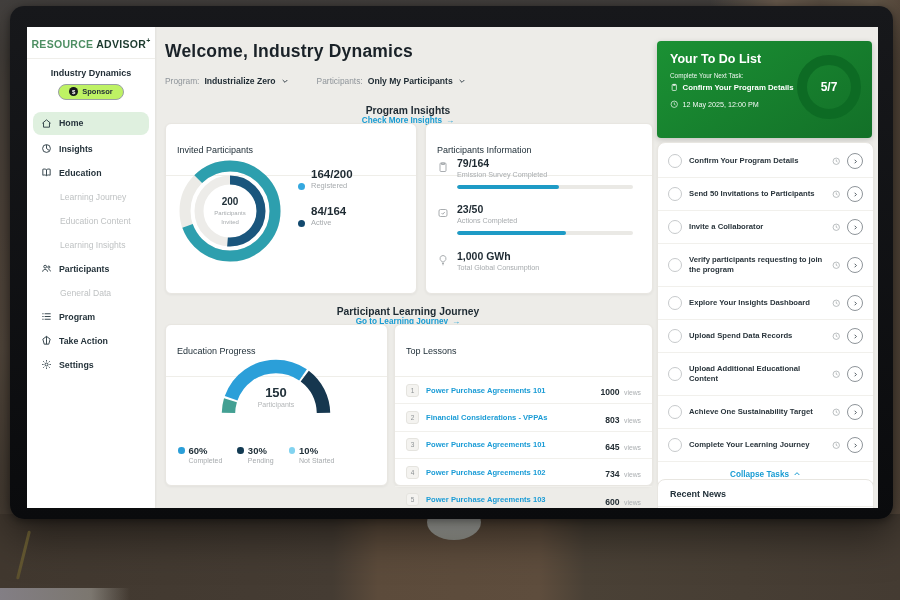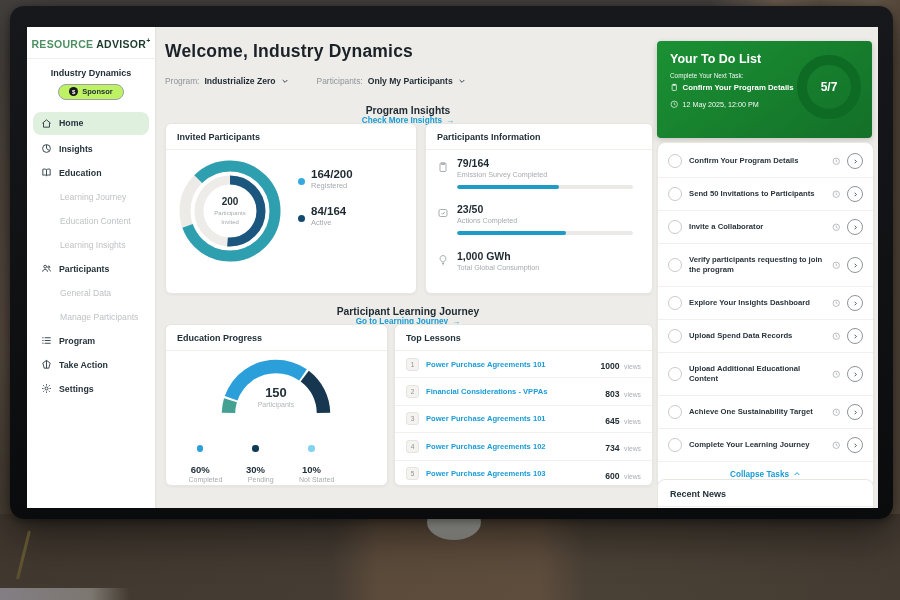--- a/index.html
+++ b/index.html
@@ -49,53 +49,53 @@
   .filters{position:absolute;left:0;top:49px;display:flex;align-items:center;gap:28px;font-size:8.4px;color:#8F959A;}
   .filter{display:flex;align-items:center;gap:5px;cursor:pointer;}
   .filter b{color:#1E2A32;font-size:8.6px;}
   .chev{width:8px;height:8px;color:#39454d;}
   .section-row{position:absolute;left:0;width:100%;display:flex;justify-content:space-between;align-items:center;flex-direction:column;}
   .sr1{top:78px}.sr2{top:279px}
   .section-title{font-size:10.3px;font-weight:bold;color:#1E2A32;}
   .link{display:flex;align-items:center;gap:4px;color:#189CD3;font-size:8.2px;font-weight:bold;cursor:pointer;}
 
   .card{position:absolute;background:#fff;border:1px solid #E8E6E1;border-radius:6px;box-shadow:0 1px 3px rgba(0,0,0,.05);}
-  .card-h{height:25px;display:flex;align-items:center;padding:0 11px;font-size:9px;font-weight:bold;color:#22313A;border-bottom:1px solid #EFEEE9;}
+  .card-h{height:25px;display:flex;align-items:center;padding:13px 11px;font-size:9px;font-weight:normal;color:#22313A;border-bottom:1px solid #EFEEE9;}
   #card-invited{left:0;top:96px;width:250px;height:169px;}
   #card-pinfo{left:260px;top:96px;width:226px;height:169px;}
   #card-eduprog{left:0;top:297px;width:221px;height:160px;}
   #card-lessons{left:229px;top:297px;width:257px;height:160px;}
 
   
   .donut-wrap{position:absolute;left:8px;top:31px;width:112px;height:112px;}
   .donut-center{position:absolute;inset:0;display:flex;flex-direction:column;align-items:center;justify-content:center;text-align:center;}
   .donut-center .v{font-size:10px;font-weight:bold;color:#22313A;}
   .donut-center .l{font-size:6px;color:#A7ABAE;width:48px;line-height:1.35;margin-top:2px;}
   .legend{position:absolute;left:132px;top:44px;}
-  .leg-item{display:flex;gap:6px;margin-bottom:15px;align-items:center;}
+  .leg-item{display:flex;gap:6px;margin-bottom:15px;align-items:flex-end;}
   .leg-dot{width:7px;height:7px;border-radius:50%;margin-top:4px;flex:none;}
   .leg-v{font-size:11.5px;font-weight:bold;color:#1E2A32;}
   .leg-l{font-size:7.5px;color:#A7ABAE;margin-top:1px;}
 
   
   .stat{position:absolute;left:11px;display:flex;gap:8px;width:204px;}
   .stat .sicon{width:12px;height:12px;color:#9FA4A7;margin-top:4px;flex:none;}
   .stat .sv{font-size:10.5px;font-weight:bold;color:#1E2A32;}
   .stat .sl{font-size:7.2px;color:#A7ABAE;margin-top:1px;}
   .bar{margin-top:6px;width:176px;height:4px;border-radius:2px;background:#EAE9E5;overflow:hidden;}
   .bar-fill{height:100%;border-radius:2px;background:#1E9BC6;}
   #stat-0{top:33px}#stat-1{top:79px}#stat-2{top:126px}
 
   
   .gauge-wrap{position:absolute;left:48px;top:29px;width:124px;height:68px;}
   .gauge-center{position:absolute;left:0;right:0;top:31px;text-align:center;}
   .gv{font-size:13px;font-weight:bold;color:#22313A;}
   .gl{font-size:7px;color:#B3B6B8;margin-top:1px;}
   .gauge-legend{position:absolute;left:12px;top:120px;display:flex;gap:15px;}
-  .gl-row{display:flex;align-items:center;gap:12px;flex-direction:column;}
+  .gl-row{display:flex;align-items:center;gap:4px;}
   .gl-dot{width:6.5px;height:6.5px;border-radius:50%;flex:none;}
   .gl-pct{font-size:9.5px;font-weight:bold;color:#22313A;}
   .gl-lab{font-size:7px;color:#A7ABAE;margin-left:10.5px;margin-top:1px;}
 
   
   .lesson{display:flex;align-items:center;gap:7px;height:26.4px;padding:0 11px;border-bottom:1px solid #F1F0EC;cursor:pointer;}
   .lesson:last-child{border-bottom:none;}
   .rank{width:11px;height:11px;border-radius:3px;background:#F4F3F0;border:1px solid #E5E4DF;color:#8C9194;
       font-size:6.5px;display:flex;align-items:center;justify-content:center;flex:none;}
   .ltitle{flex:1;color:#1B9CD6;font-size:7.6px;font-weight:bold;}
@@ -193,23 +193,20 @@
                 <path d="M3.5 19c.5-3 2.5-5 5.5-5s5 2 5.5 5"></path>
                 <circle cx="17" cy="9" r="2.3"></circle>
                 <path d="M16.5 14c2.3.3 3.7 1.8 4.2 4.3"></path>
               </svg>
             </span>
         <span>Participants</span>
       </div>
       <div class="nav-item sub">
         <span>General Data</span>
       </div>
-      <div class="nav-item sub">
-        <span>Manage Participants</span>
-      </div>
       <div class="nav-item">
         <span class="nav-icon">
               <svg viewBox="0 0 24 24" fill="none" stroke="currentColor" stroke-width="2" stroke-linecap="square">
                 <path d="M9 6h11M9 12h11M9 18h11M4 6h.5M4 12h.5M4 18h.5"></path>
               </svg>
             </span>
         <span>Program</span>
       </div>
       <div class="nav-item">
         <span class="nav-icon">

